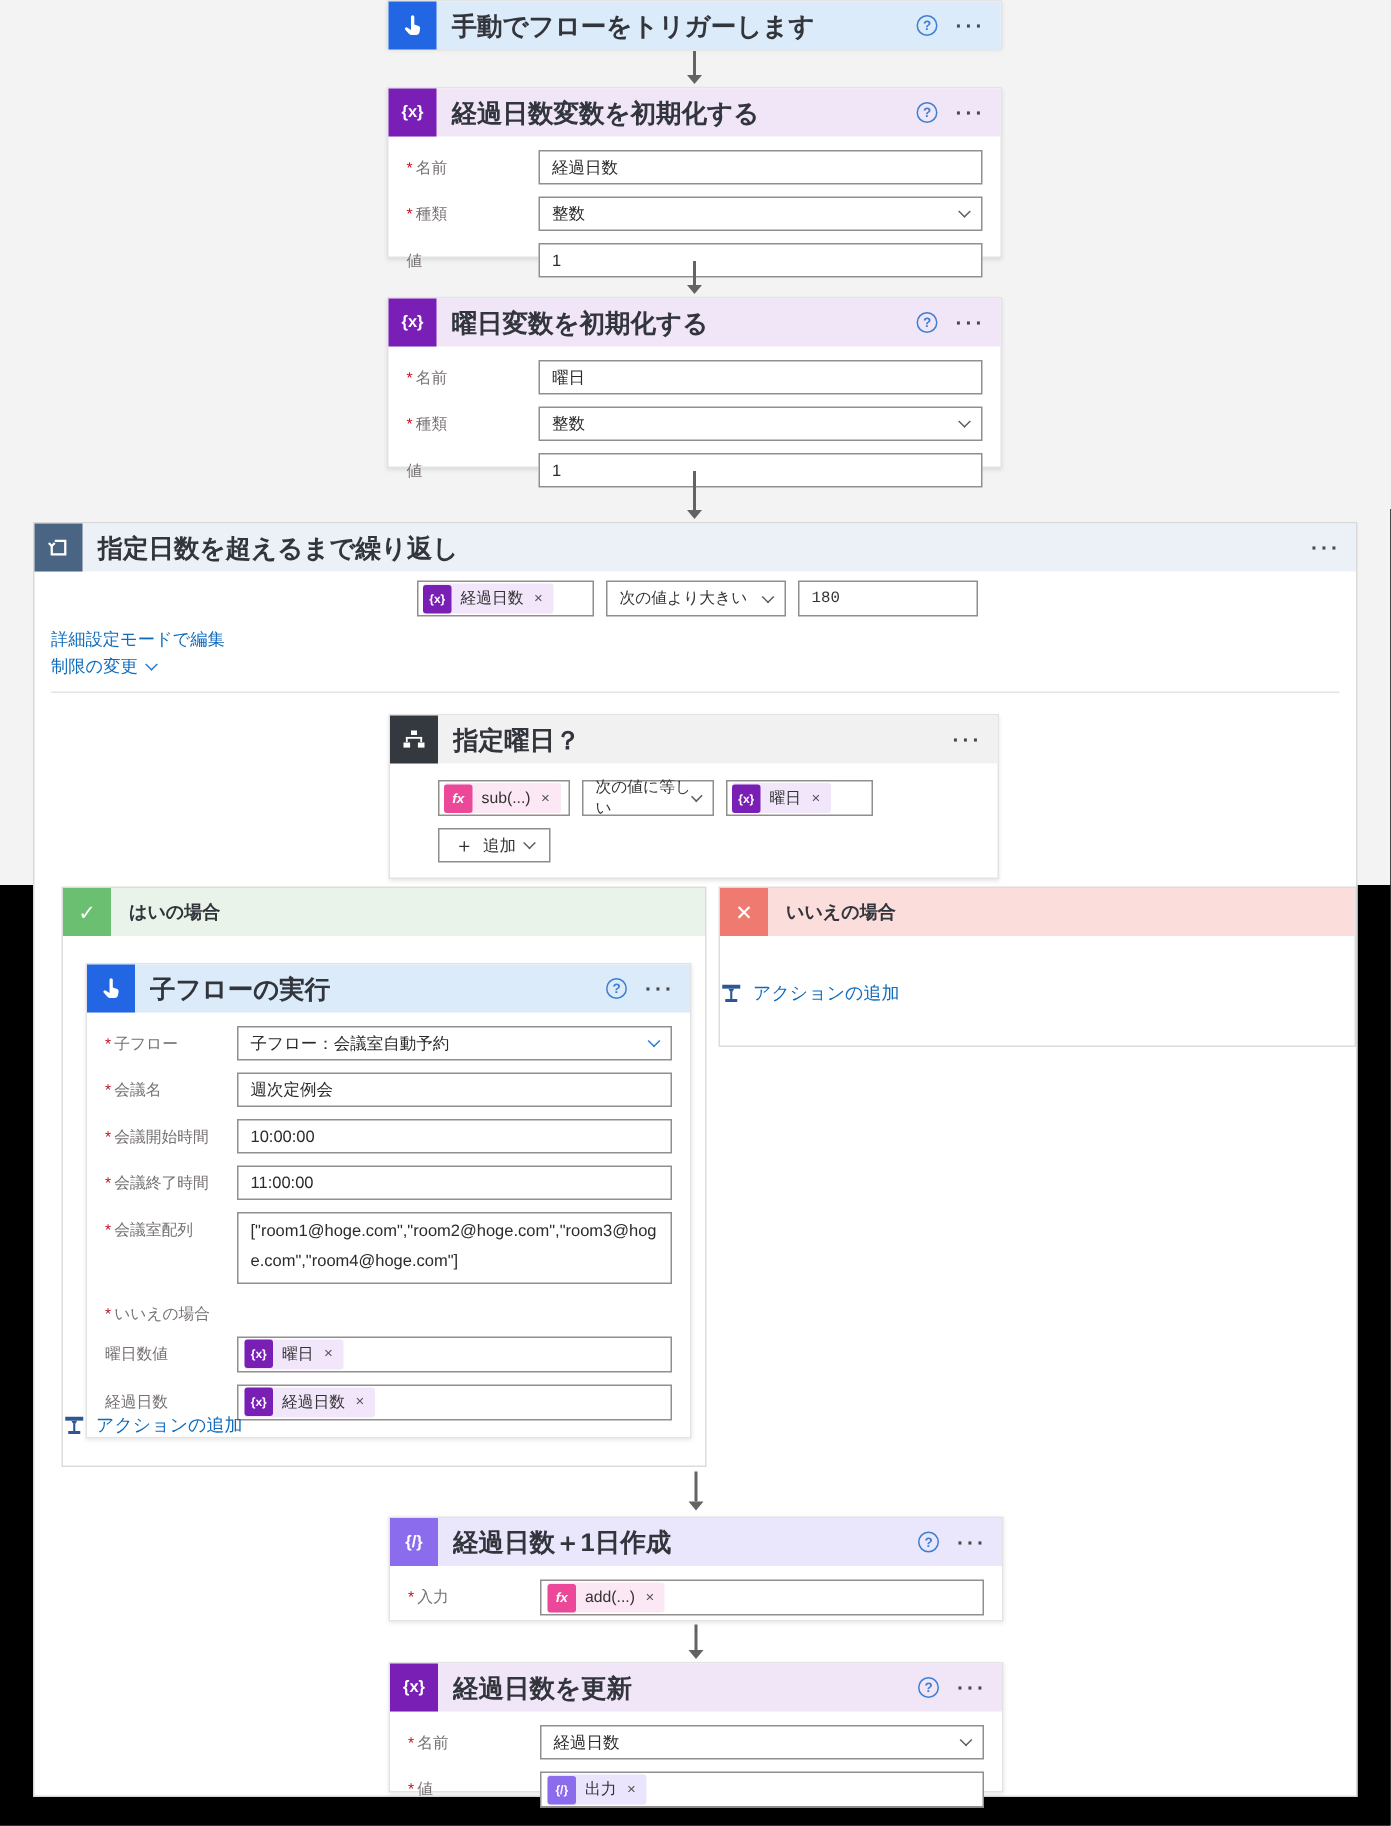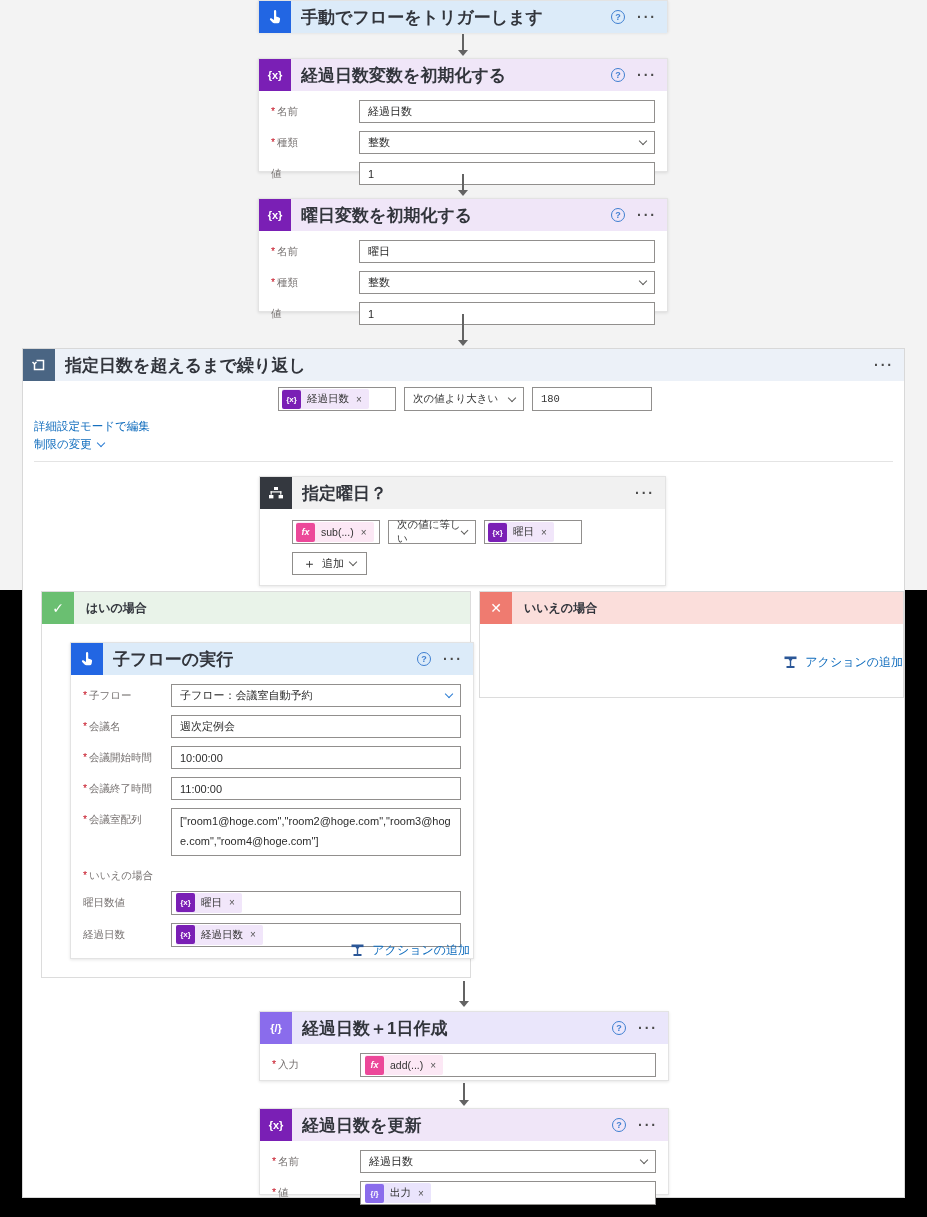--- a/index.html
+++ b/index.html
@@ -63,21 +63,21 @@
          display:flex; align-items:center; padding:0 8px; }
   .box.tok { padding:0 3px; }
   .link { position:absolute; font-size:11.5px; color:#0f6cbd; display:flex; align-items:center; gap:6px; cursor:pointer; }
   .divider { position:absolute; left:11px; right:11px; top:112px; height:1px; background:#e4e4e4; }
 
   
   .branch { position:absolute; background:#fff; border:1px solid #dcdcdc; }
   .branch-title { flex:1; margin-left:12px; font-size:12px; font-weight:700; color:#32353c; }
   .bicon { width:32px; height:32px; flex:0 0 32px; display:flex; align-items:center; justify-content:center;
            color:#fff; font-size:14px; font-weight:700; }
-  .add-action { position:absolute; left:0; right:0; display:flex; align-items:center; justify-content:flex-end;
+  .add-action { position:absolute; left:0; right:0; display:flex; align-items:center; justify-content:flex-start;
                 gap:7px; color:#0f6cbd; font-size:12px; cursor:pointer;font-family:Liberation Serif, serif; }
 
   .add-btn { display:inline-flex; align-items:center; gap:6px; border:1px solid #8f8d8b; background:#fff;
              height:23px; padding:0 10px; font-size:11px; color:#333; margin:8px 0 0 32px; }
   .plus { font-size:13px; color:#333; }
 </style>
 </head>
 <body>
 
 <div id="screen">
@@ -248,21 +248,21 @@
         <span class="chev"></span>
       </div>
     </div>
 
     <div class="branch" style="left:18px; top:242px; width:430px; height:387px;">
       <div class="card-header hdr-green">
         <div class="bicon icon-green">✓</div>
         <div class="branch-title">はいの場合</div>
       </div>
 
-      <div class="card" style="left:15px; top:50px; width:404px;margin-left:13px;">
+      <div class="card" style="left:15px; top:50px; width:404px;">
         <div class="card-header hdr-blue">
           <div class="hdr-icon icon-blue">
             <svg width="16" height="16" viewBox="0 0 16 16" fill="#fff">
                 <path d="M7 2.2a1.1 1.1 0 0 1 2.2 0v5.2l2.9 1a1.5 1.5 0 0 1 1 1.7l-.5 2.6a2 2 0 0 1-2 1.6H7.4a2.4 2.4 0 0 1-1.8-.8L3.2 10.9a1 1 0 0 1 1.5-1.4L7 11z"></path>
               </svg>
           </div>
           <div class="hdr-title">子フローの実行</div>
           <div class="hdr-right">
             <span class="help">?</span>
             <span class="dots">···</span>

